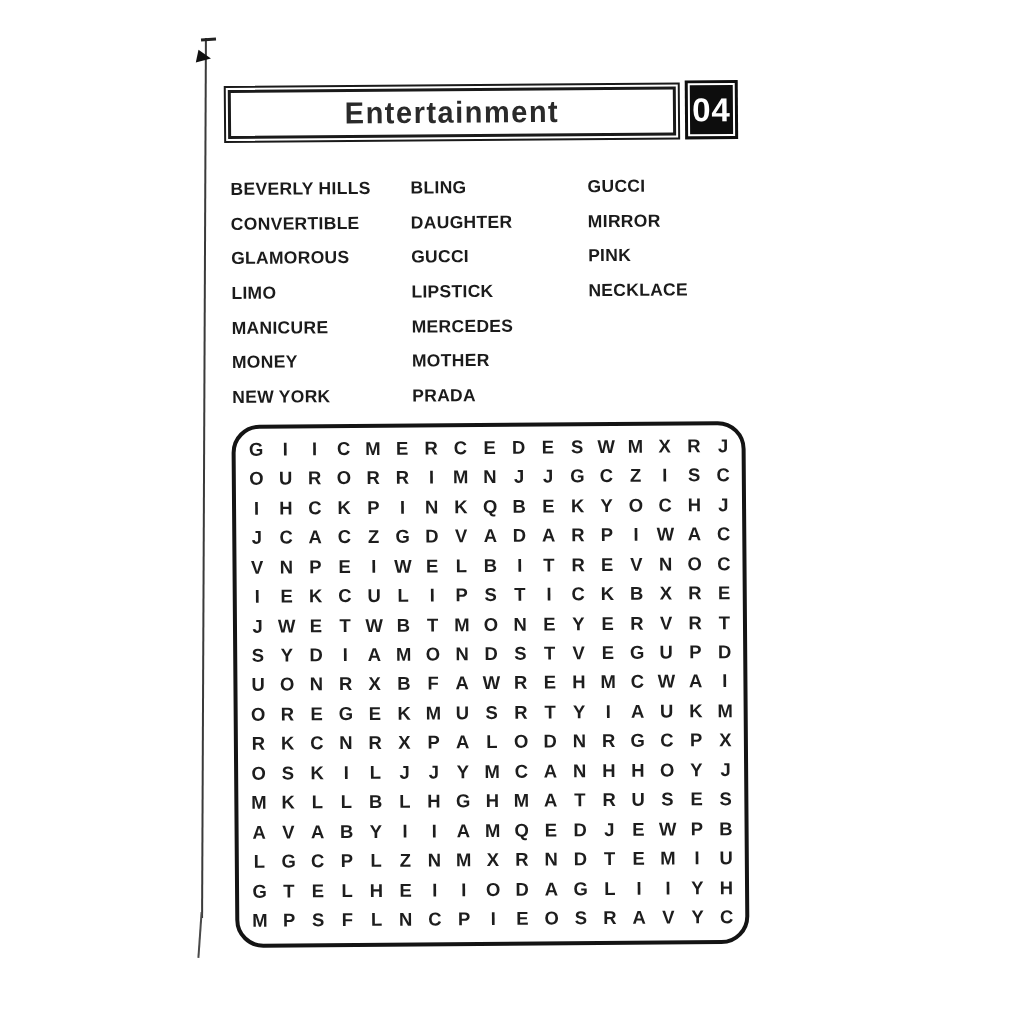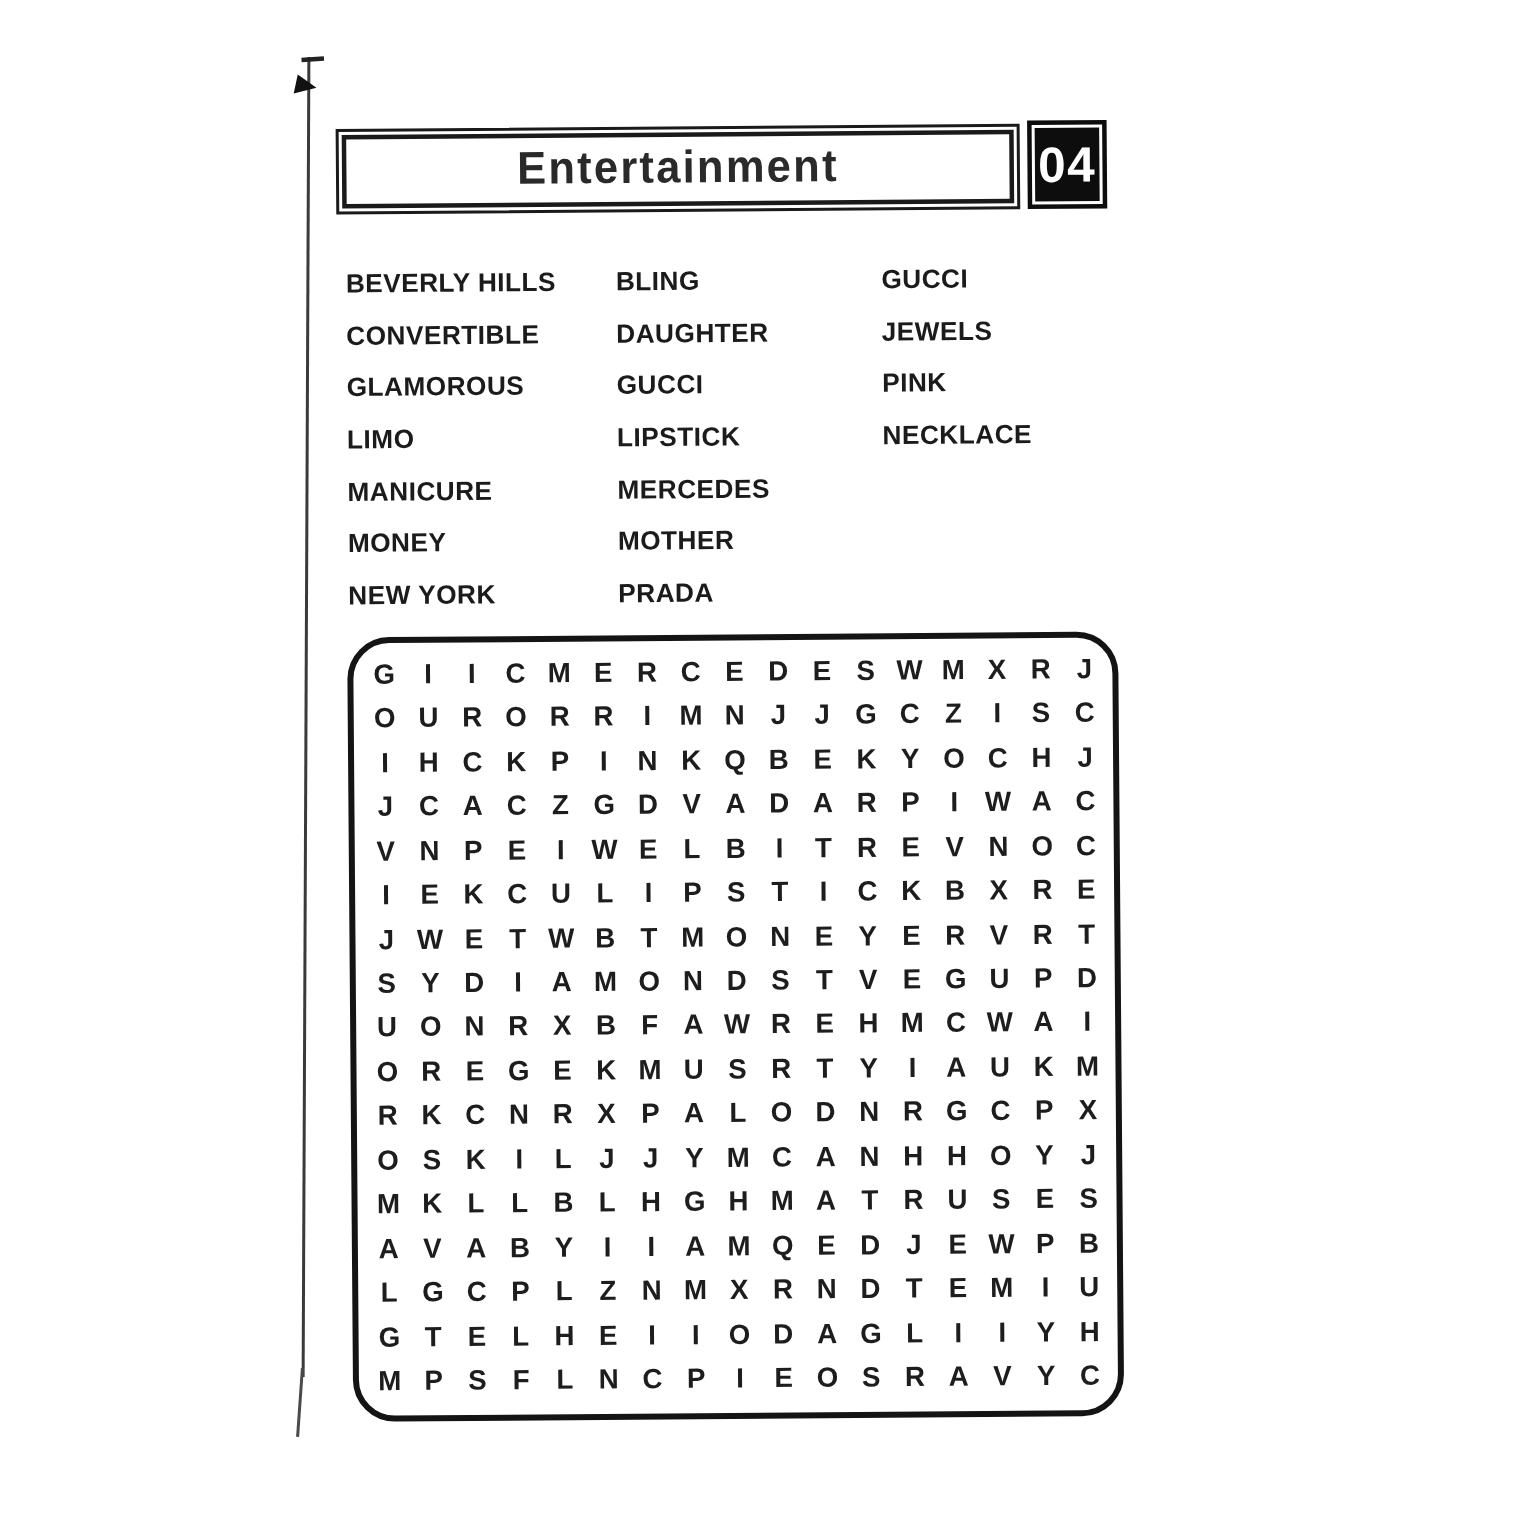--- a/index.html
+++ b/index.html
@@ -200,21 +200,21 @@
         <div class="word">BLING</div>
         <div class="word">DAUGHTER</div>
         <div class="word">GUCCI</div>
         <div class="word">LIPSTICK</div>
         <div class="word">MERCEDES</div>
         <div class="word">MOTHER</div>
         <div class="word">PRADA</div>
       </div>
       <div class="word-col">
         <div class="word">GUCCI</div>
-        <div class="word">JEWELS</div>
+        <div class="word">MIRROR</div>
         <div class="word">PINK</div>
         <div class="word">NECKLACE</div>
       </div>
     </div>
 
   <div class="puzzle-frame">
     <div class="letter-grid" style="grid-template-columns: repeat(17, 1fr);">
         <span class="cell">G</span>
         <span class="cell">I</span>
         <span class="cell">I</span>

